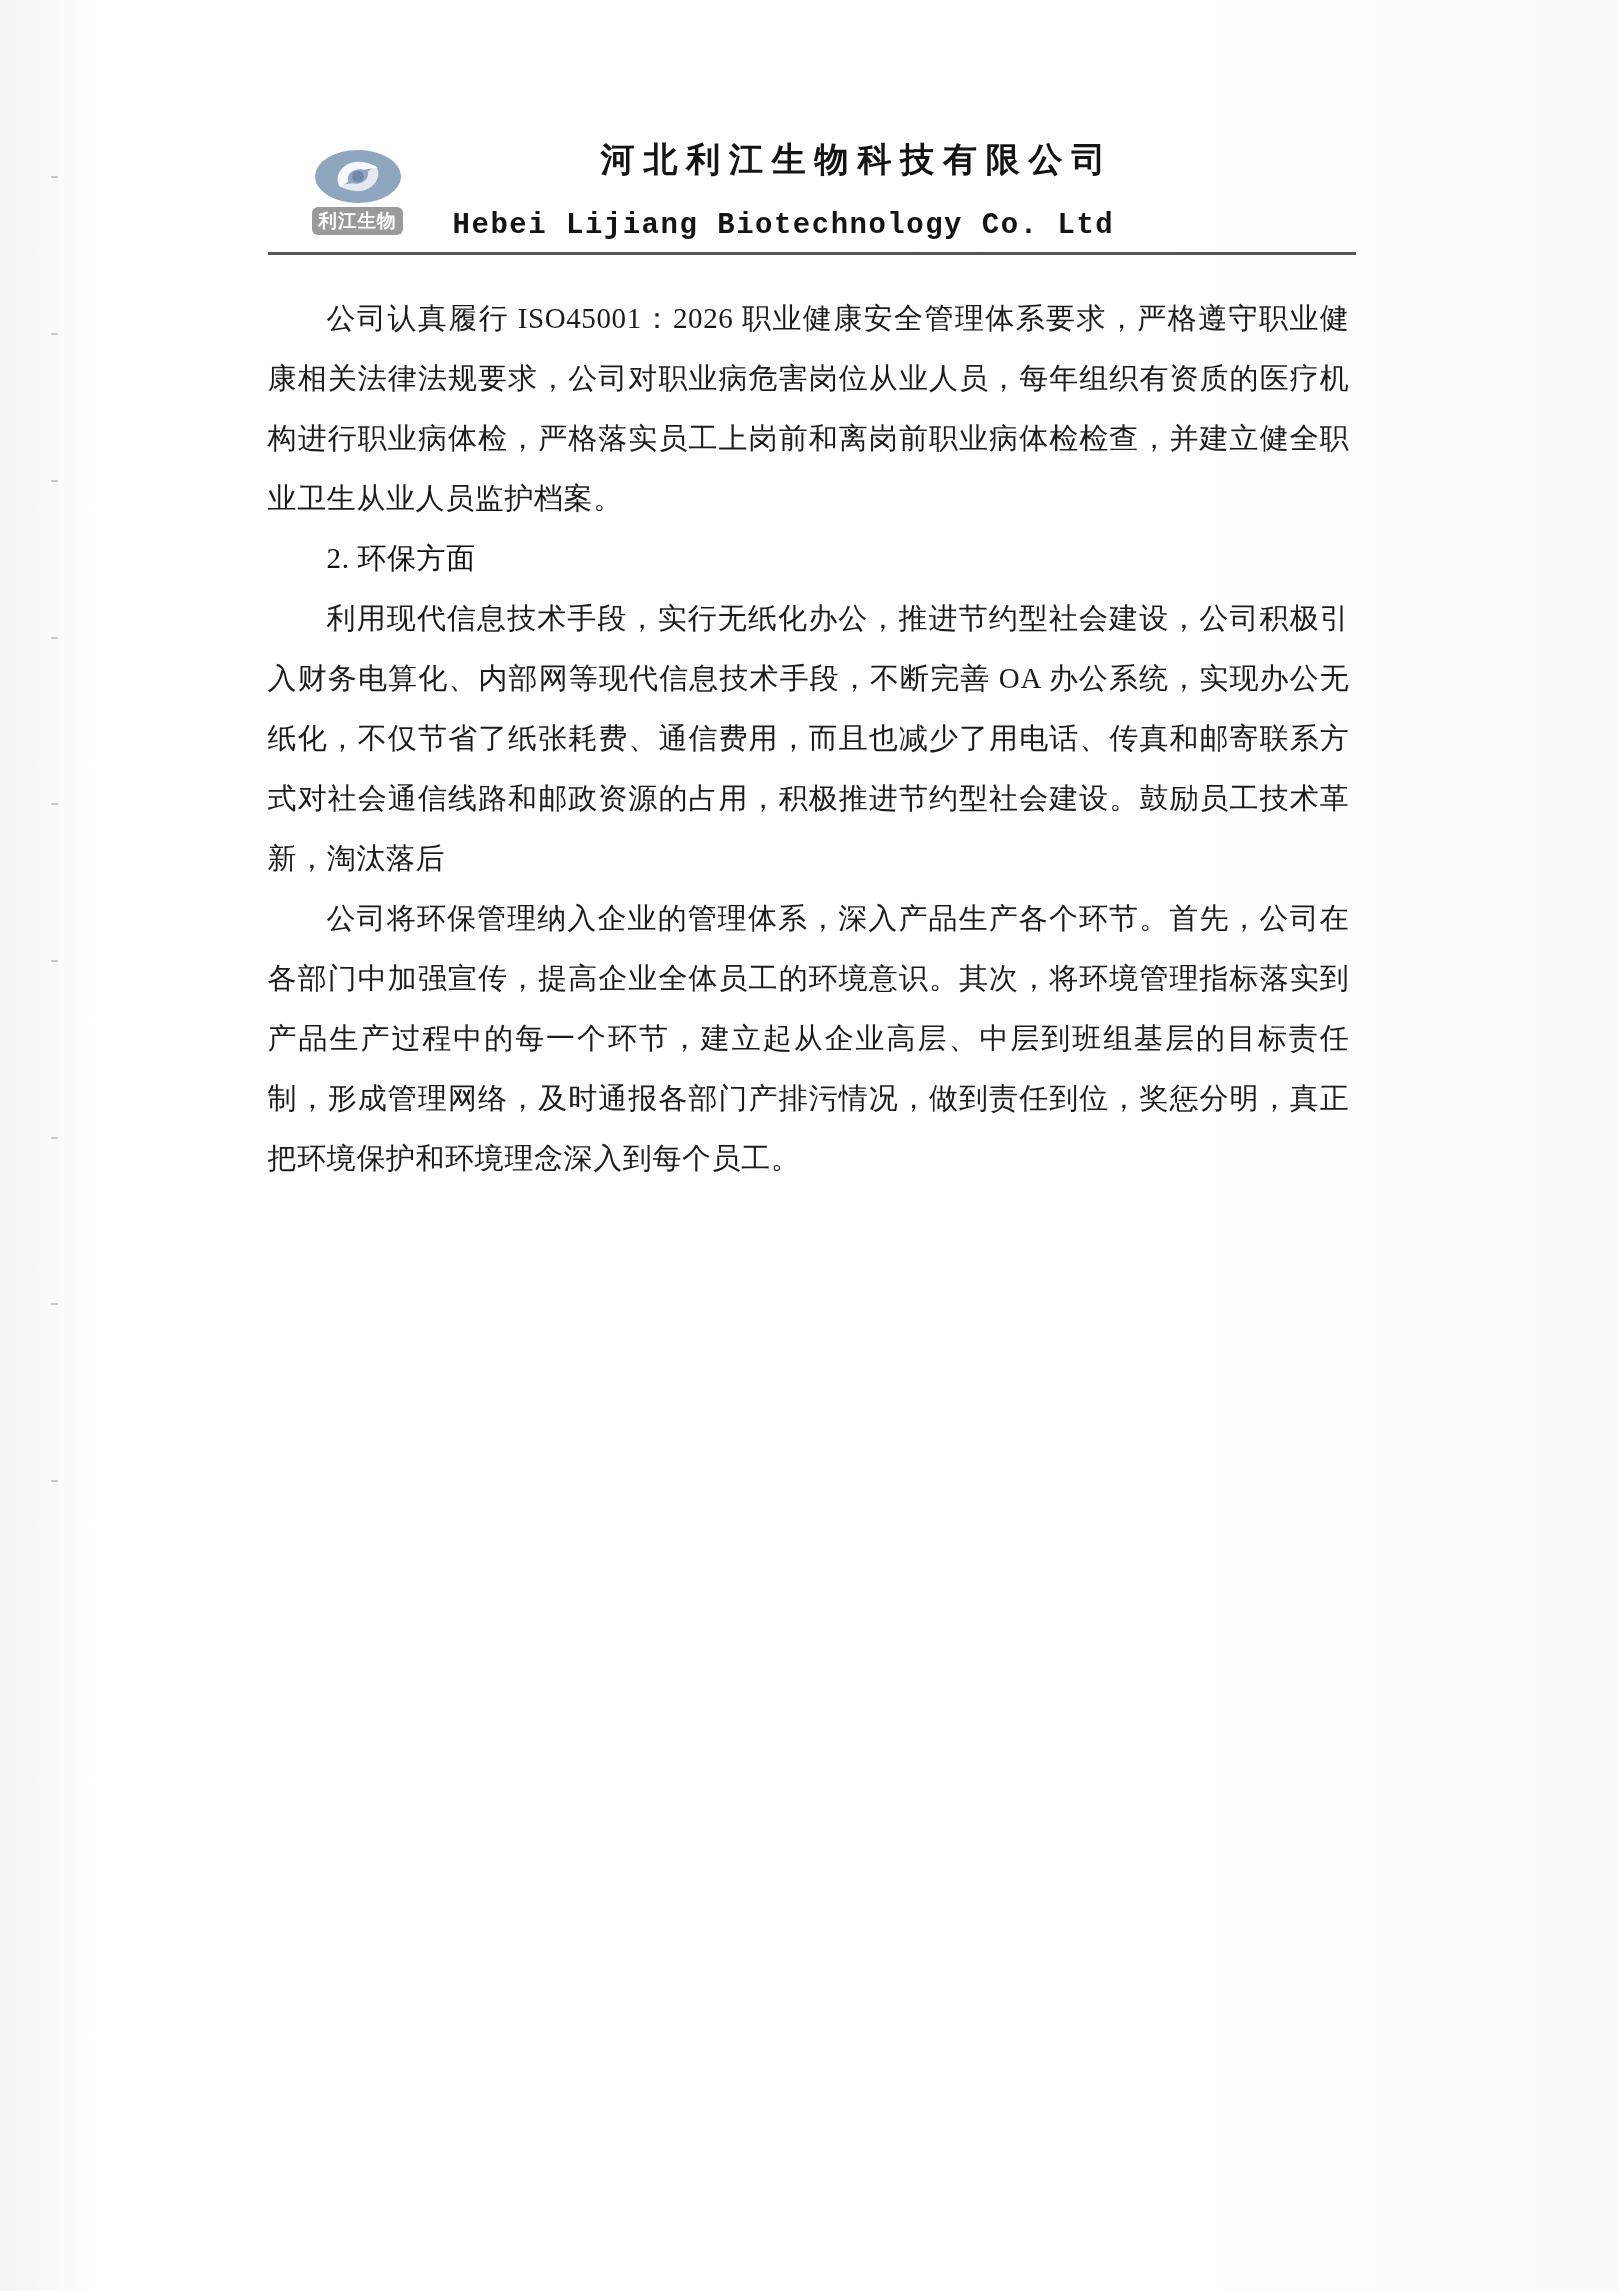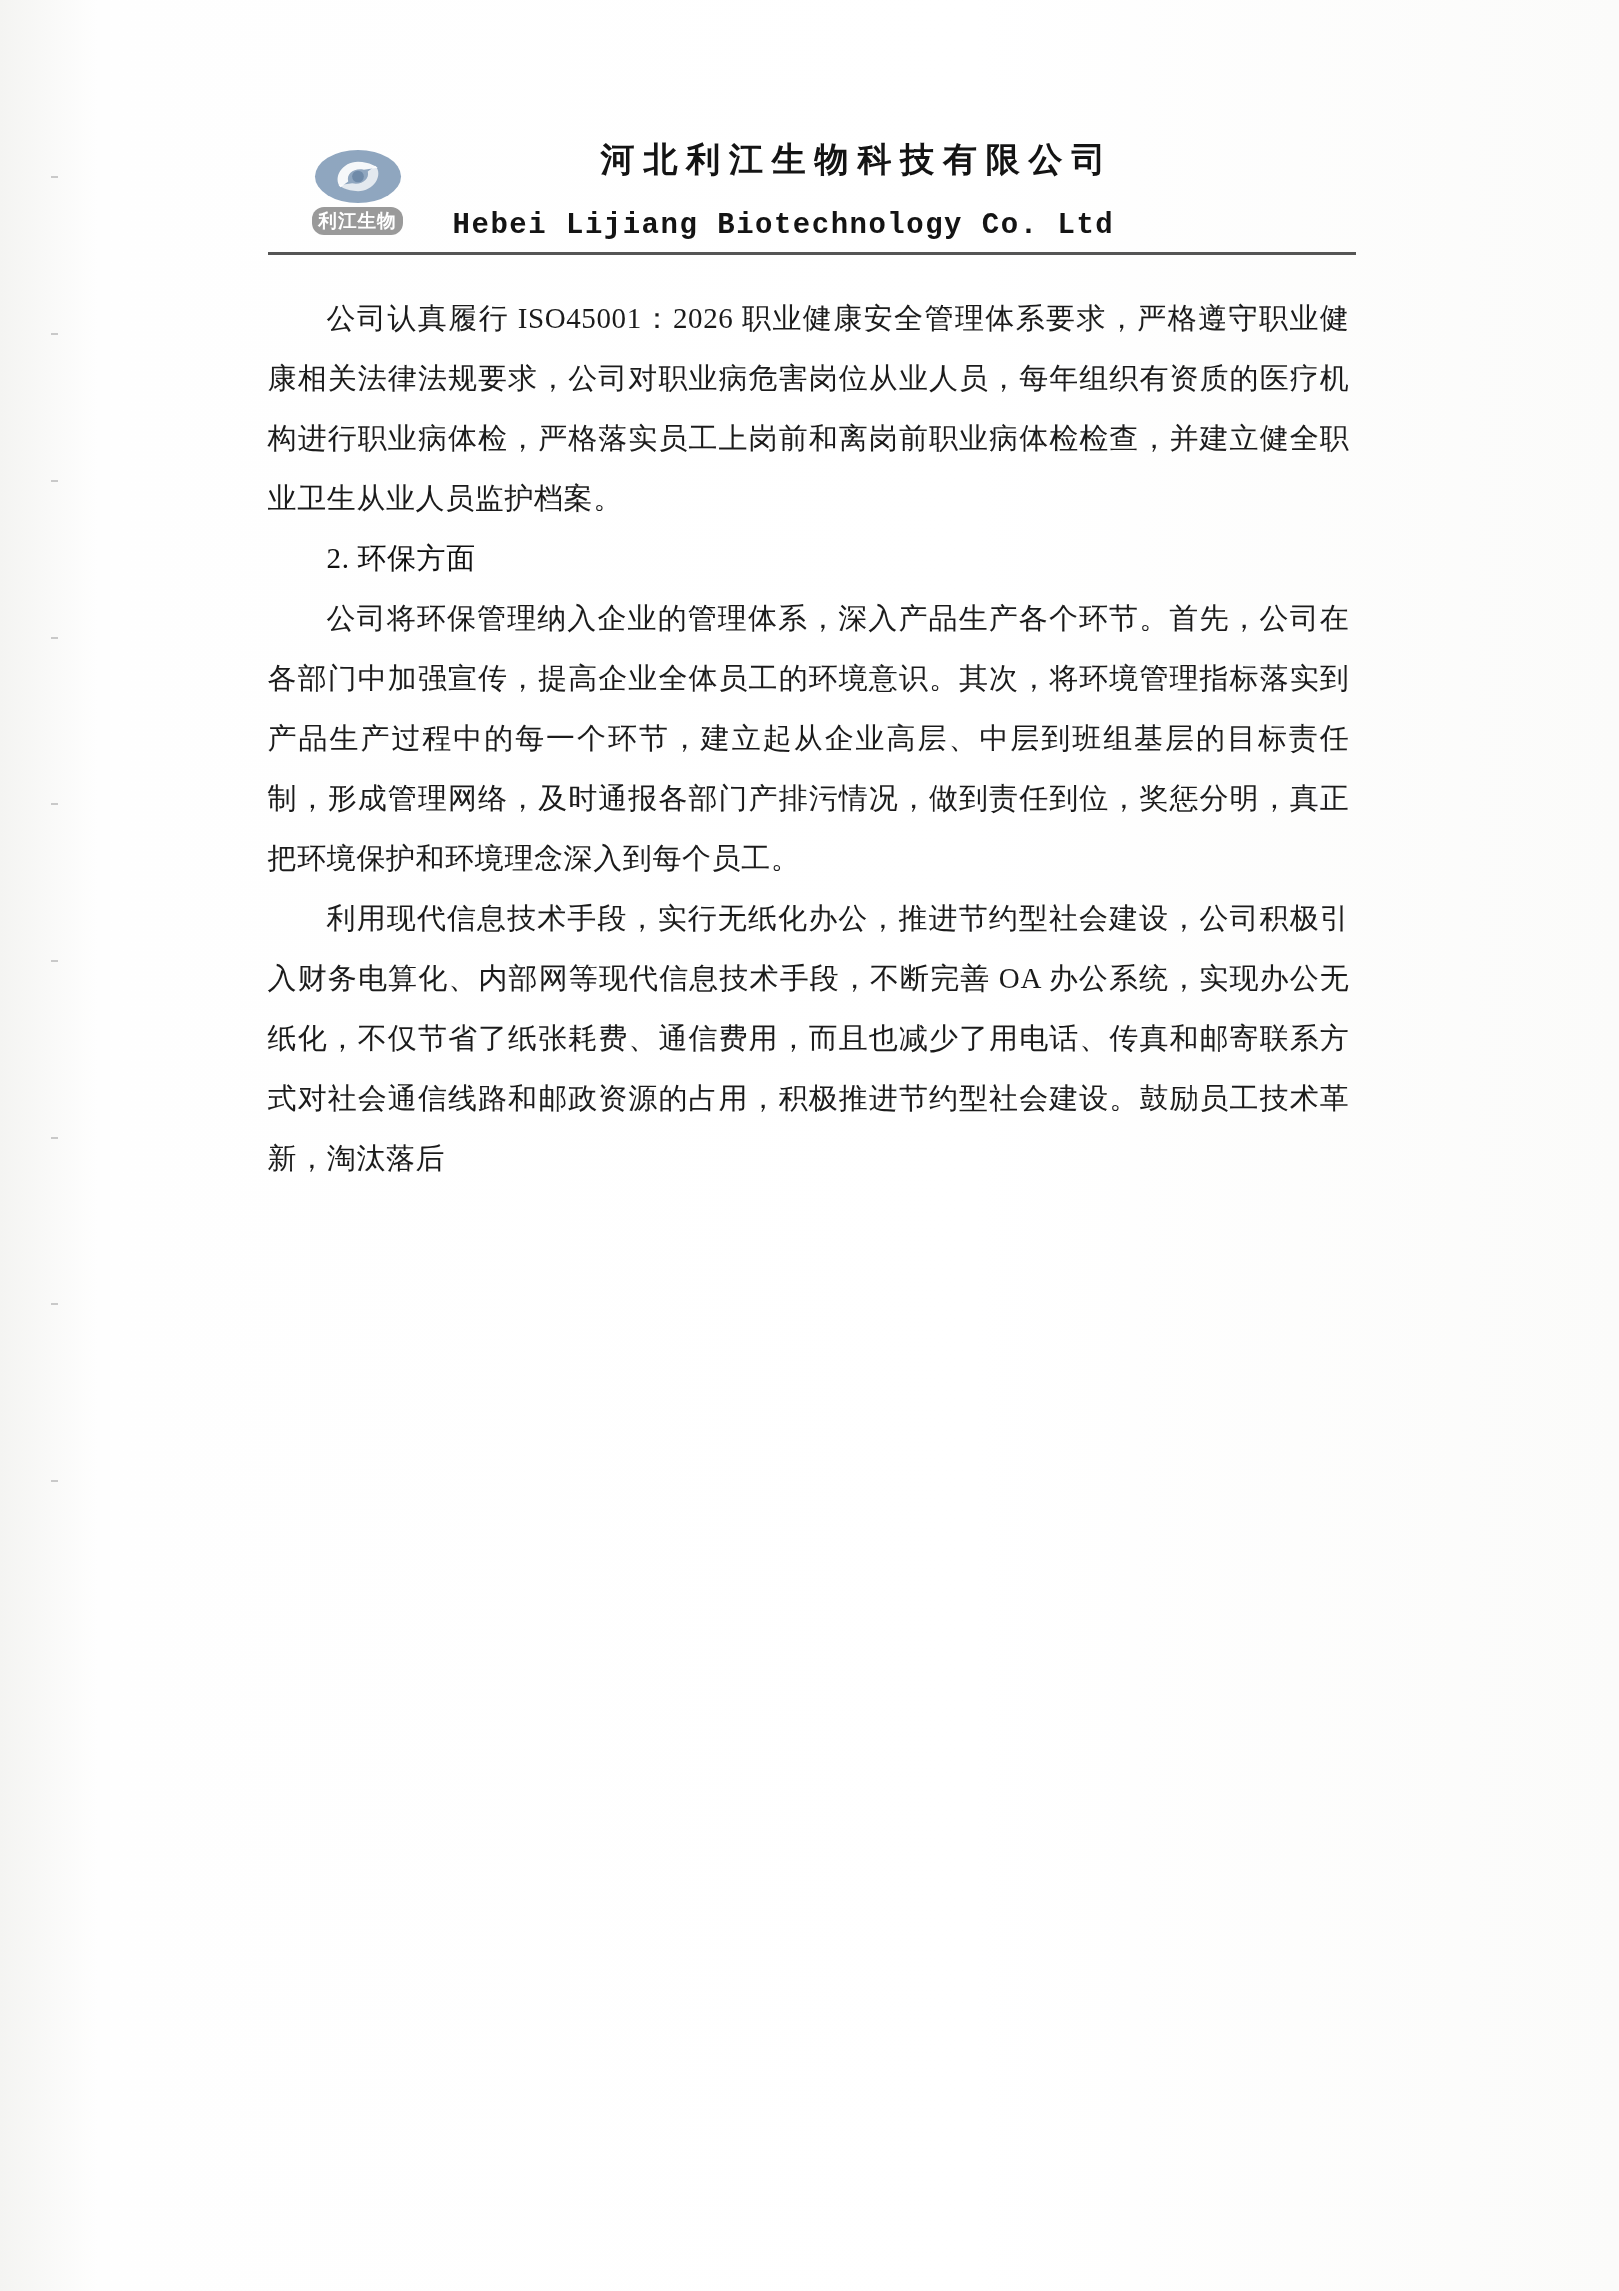--- a/index.html
+++ b/index.html
@@ -56,21 +56,21 @@
   .logo-mark svg { display: block; }
   .logo-cn {
     font-family: Liberation Sans, sans-serif;
     font-size: 18.6px;
     font-weight: bold;
     color: #3b3b3b;
     letter-spacing: 1px;
     background: #9a9a9a;
     color: #ffffff;
     padding: 1px 5.9px;
-    border-radius: 12px;
+    border-radius: 6px;
   }
   .company-names {
     display: flex;
     flex-direction: column;
     justify-content: center;
     gap: 5.9px;
     padding-bottom: 3.9px;
     align-items: flex-end;
   }
   .name-cn {
@@ -174,19 +174,19 @@
       <div class="company-names">
         <div class="name-cn">河北利江生物科技有限公司</div>
         <div class="name-en">Hebei  Lijiang  Biotechnology  Co. Ltd</div>
       </div>
     </div>
     <div class="header-rule"></div>
 
     <div class="body">
       <p class="para indent">公司认真履行 ISO45001：2026 职业健康安全管理体系要求，严格遵守职业健康相关法律法规要求，公司对职业病危害岗位从业人员，每年组织有资质的医疗机构进行职业病体检，严格落实员工上岗前和离岗前职业病体检检查，并建立健全职业卫生从业人员监护档案。</p>
       <h3 class="subhead">2. 环保方面</h3>
+      <p class="para indent">利用现代信息技术手段，实行无纸化办公，推进节约型社会建设，公司积极引入财务电算化、内部网等现代信息技术手段，不断完善 OA 办公系统，实现办公无纸化，不仅节省了纸张耗费、通信费用，而且也减少了用电话、传真和邮寄联系方式对社会通信线路和邮政资源的占用，积极推进节约型社会建设。鼓励员工技术革新，淘汰落后</p>
       <p class="para indent">公司将环保管理纳入企业的管理体系，深入产品生产各个环节。首先，公司在各部门中加强宣传，提高企业全体员工的环境意识。其次，将环境管理指标落实到产品生产过程中的每一个环节，建立起从企业高层、中层到班组基层的目标责任制，形成管理网络，及时通报各部门产排污情况，做到责任到位，奖惩分明，真正把环境保护和环境理念深入到每个员工。</p>
-      <p class="para indent">利用现代信息技术手段，实行无纸化办公，推进节约型社会建设，公司积极引入财务电算化、内部网等现代信息技术手段，不断完善 OA 办公系统，实现办公无纸化，不仅节省了纸张耗费、通信费用，而且也减少了用电话、传真和邮寄联系方式对社会通信线路和邮政资源的占用，积极推进节约型社会建设。鼓励员工技术革新，淘汰落后</p>
     </div>
 
   </div>
 </div>
 
 
 </body></html>

